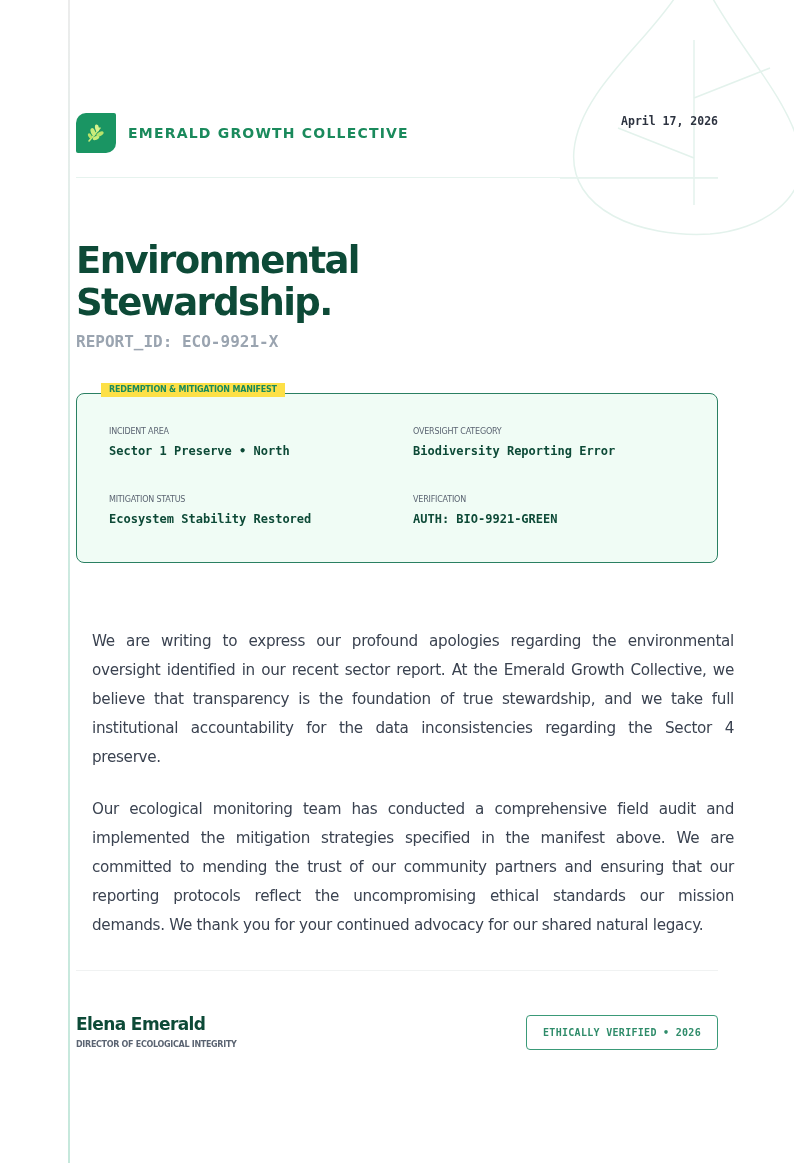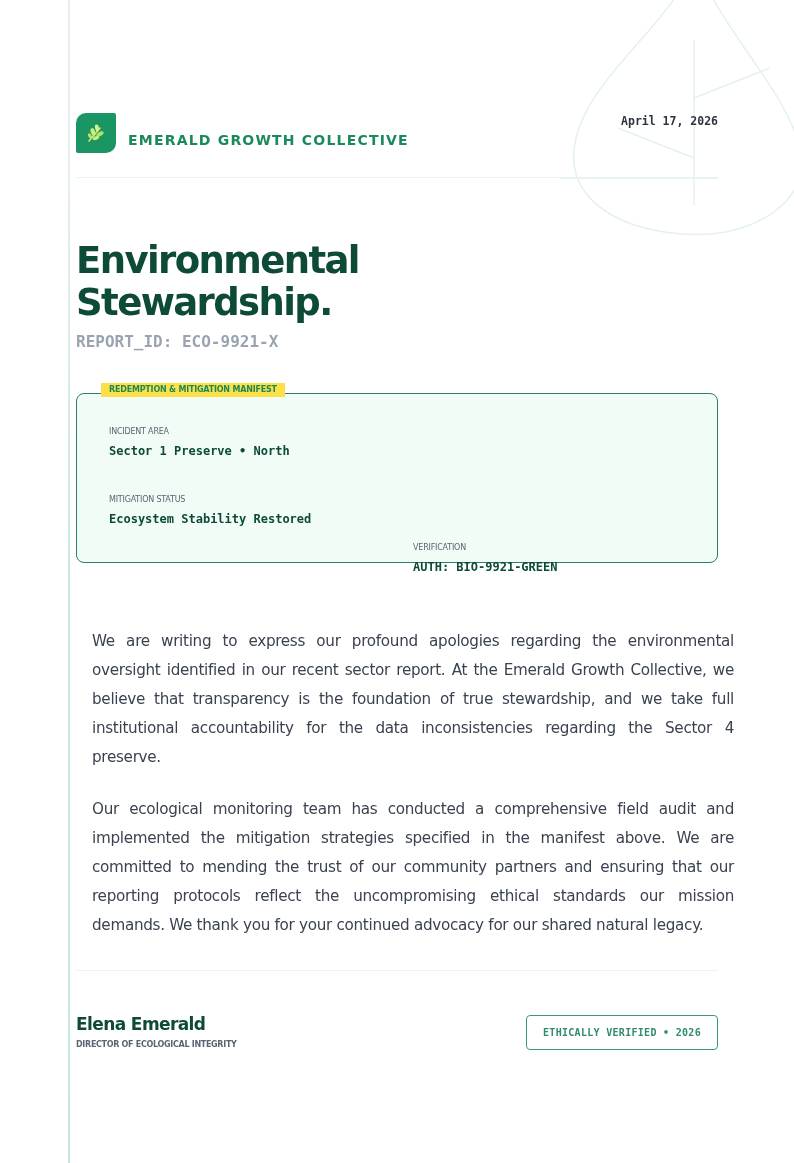--- a/index.html
+++ b/index.html
@@ -1,21 +1,21 @@
 <!DOCTYPE html>
 <html><head>
   <meta charset="utf-8">
   <style>
     html, body { margin: 0; padding: 0; background: #ffffff; }
     body { width: 794px; height: 1163px; position: relative; overflow: hidden; font-family: "Liberation Sans", sans-serif; }
     .left-rule { position: absolute; left: 68px; top: 0; width: 2px; height: 1163px; background: linear-gradient(#ececec 0px, #e3eeea 200px, #cbe9df 600px, #c6e8dc 1163px); }
     .leaf-deco { position: absolute; left: 560px; top: 0; width: 234px; height: 240px; }
     .header { position: absolute; left: 76px; top: 113px; width: 642px; height: 40px; }
     .logo { position: absolute; left: 0; top: 0; width: 40px; height: 40px; background: #1a9563; border-radius: 10px 2px 10px 2px; display: flex; align-items: center; justify-content: center; }
-    .brand { position: absolute; left: 52px; top: 19px; font-family: "DejaVu Sans", sans-serif; font-weight: bold; font-size: 14px; letter-spacing: 1.2px; color: #1a8a5c; }
+    .brand { position: absolute; left: 52px; top: 12px; font-family: "DejaVu Sans", sans-serif; font-weight: bold; font-size: 14px; letter-spacing: 1.2px; color: #1a8a5c; }
     .date { position: absolute; right: 0; top: 1px; font-family: "DejaVu Sans Mono", monospace; font-weight: bold; font-size: 11.5px; color: #2d3340; }
     .header-rule { position: absolute; left: 76px; top: 177px; width: 642px; height: 1px; background: #e6f3ee; }
     .title { position: absolute; left: 76px; top: 240px; font-family: "DejaVu Sans", sans-serif; font-weight: bold; font-size: 37px; line-height: 42px; letter-spacing: -1.6px; color: #0d4a37; }
     .report-id { position: absolute; left: 76px; top: 332px; font-family: "DejaVu Sans Mono", monospace; font-weight: bold; font-size: 16px; color: #9aa4b0; }
     .manifest { position: absolute; left: 76px; top: 393px; width: 640px; height: 168px; border: 1px solid #2a8062; border-radius: 8px; background: #f0fcf5; }
     .manifest-legend { position: absolute; left: 24px; top: -11px; padding: 0 8px; background: #fde047; font-family: "DejaVu Sans", sans-serif; font-weight: bold; font-size: 8px; letter-spacing: -0.2px; color: #1a8a5c; line-height: 14px; }
     .field { position: absolute; }
     .field-label { font-family: "DejaVu Sans", sans-serif; font-size: 8px; letter-spacing: -0.2px; color: #5b6472; text-transform: uppercase; }
     .field-value { margin-top: 8px; font-family: "DejaVu Sans Mono", monospace; font-weight: bold; font-size: 12px; color: #0d4a37; }
     .body-text { position: absolute; left: 76px; width: 642px; font-family: "DejaVu Sans", sans-serif; font-size: 15.2px; line-height: 29px; color: #3a4250; text-align: justify; margin: 16px; letter-spacing: -0.3px; }
@@ -60,25 +60,29 @@
 </h1>
 <div class="report-id">REPORT_ID: ECO-9921-X</div>
 
 <div class="manifest">
   <div class="manifest-legend">REDEMPTION &amp; MITIGATION MANIFEST</div>
 
   <div class="field" style="left:32px; top:33px;">
     <div class="field-label">INCIDENT AREA</div>
     <div class="field-value">Sector 1 Preserve • North</div>
   </div>
+  <div class="field" style="left:336px; top:33px;">
+    <div class="field-label">OVERSIGHT CATEGORY</div>
+    <div class="field-value">Biodiversity Reporting Error</div>
+  </div>
   <div class="field" style="left:32px; top:101px;">
     <div class="field-label">MITIGATION STATUS</div>
     <div class="field-value">Ecosystem Stability Restored</div>
   </div>
-  <div class="field" style="left:336px; top:101px;margin-top:48px;">
+  <div class="field" style="left:336px; top:101px;">
     <div class="field-label">VERIFICATION</div>
     <div class="field-value">AUTH: BIO-9921-GREEN</div>
   </div>
 </div>
 
 <p class="body-text" style="top:611px;">We are writing to express our profound apologies regarding the environmental oversight identified in our recent sector report. At the Emerald Growth Collective, we believe that transparency is the foundation of true stewardship, and we take full institutional accountability for the data inconsistencies regarding the Sector 4 preserve.</p>
 <p class="body-text" style="top:779px;">Our ecological monitoring team has conducted a comprehensive field audit and implemented the mitigation strategies specified in the manifest above. We are committed to mending the trust of our community partners and ensuring that our reporting protocols reflect the uncompromising ethical standards our mission demands. We thank you for your continued advocacy for our shared natural legacy.</p>
 
 <div class="footer-rule"></div>
 

